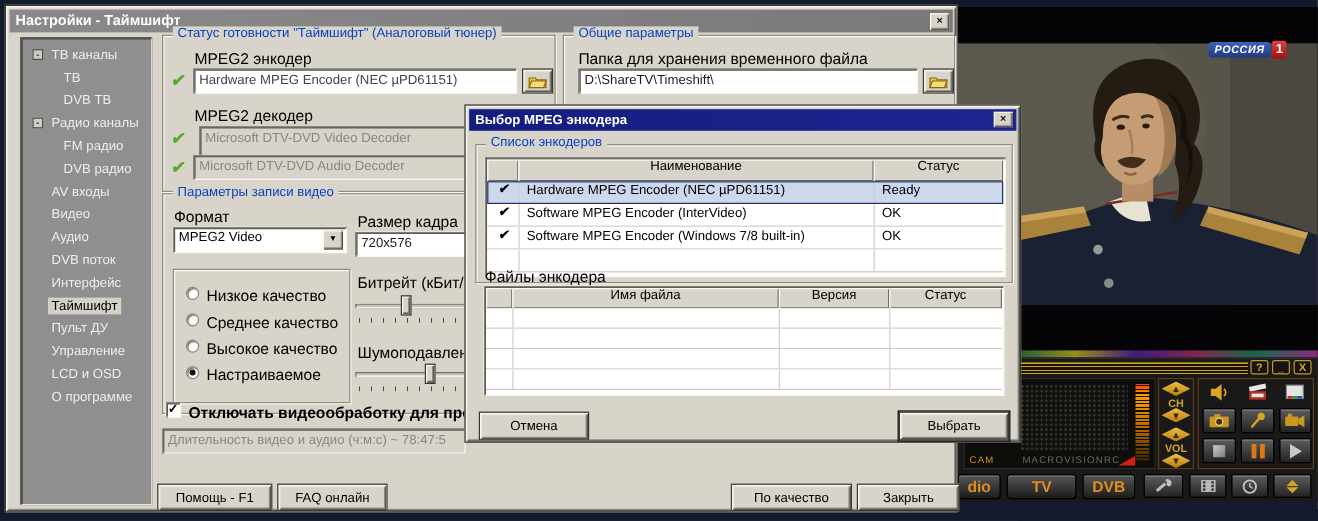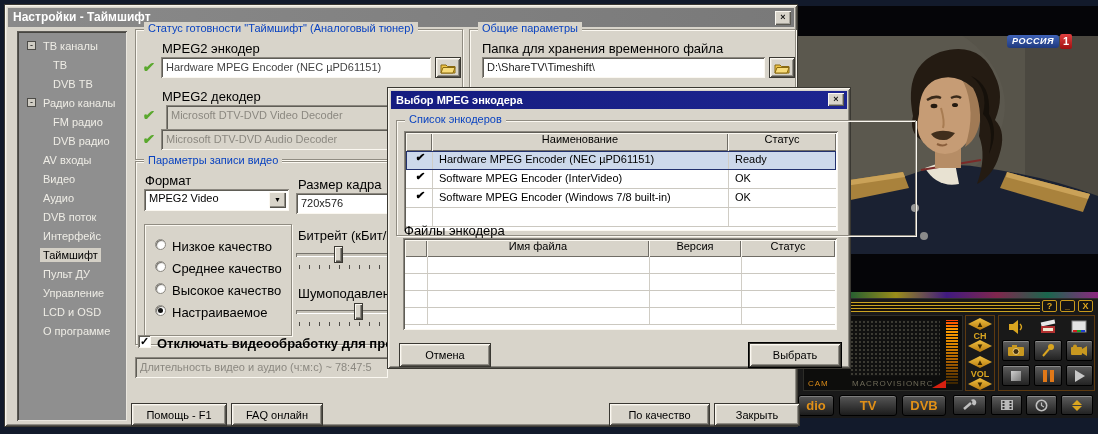--- a/index.html
+++ b/index.html
@@ -392,21 +392,21 @@
   <button class="abs btn" style="left:604px; top:398px; width:101px; height:23px;">По качество</button>
   <button class="abs btn" style="left:709px; top:398px; width:86px; height:23px;">Закрыть</button>
 </div>
 
 <div class="abs win" style="left:387px; top:87px; width:464px; height:282px; z-index:10;">
   <div class="abs titlebar-blue" style="left:3px; top:3px; right:3px; height:18px;">
     <span>Выбор MPEG энкодера</span>
   </div>
   <div class="abs sysbtn" style="right:6px; top:5px; width:16px; height:13px;">×</div>
 
-  <div class="abs groupbox" style="left:8px; top:32px; width:520px; height:116px;">
+  <div class="abs groupbox" style="left:8px; top:32px; width:448px; height:116px;">
     <div class="legend">Список энкодеров</div>
     <div class="abs tbl" style="left:7px; top:10px; width:434px; height:100px;">
       <div class="thead" style="grid-template-columns:26px 296px 1fr; height:18px;">
           <div class="hcell"></div>
           <div class="hcell">Наименование</div>
           <div class="hcell">Статус</div>
         </div>
       <div>
           <div class="trow selected" style="grid-template-columns: 26px 296px 1fr; height: 19px;">
             <div class="cell icell check">✔</div>

